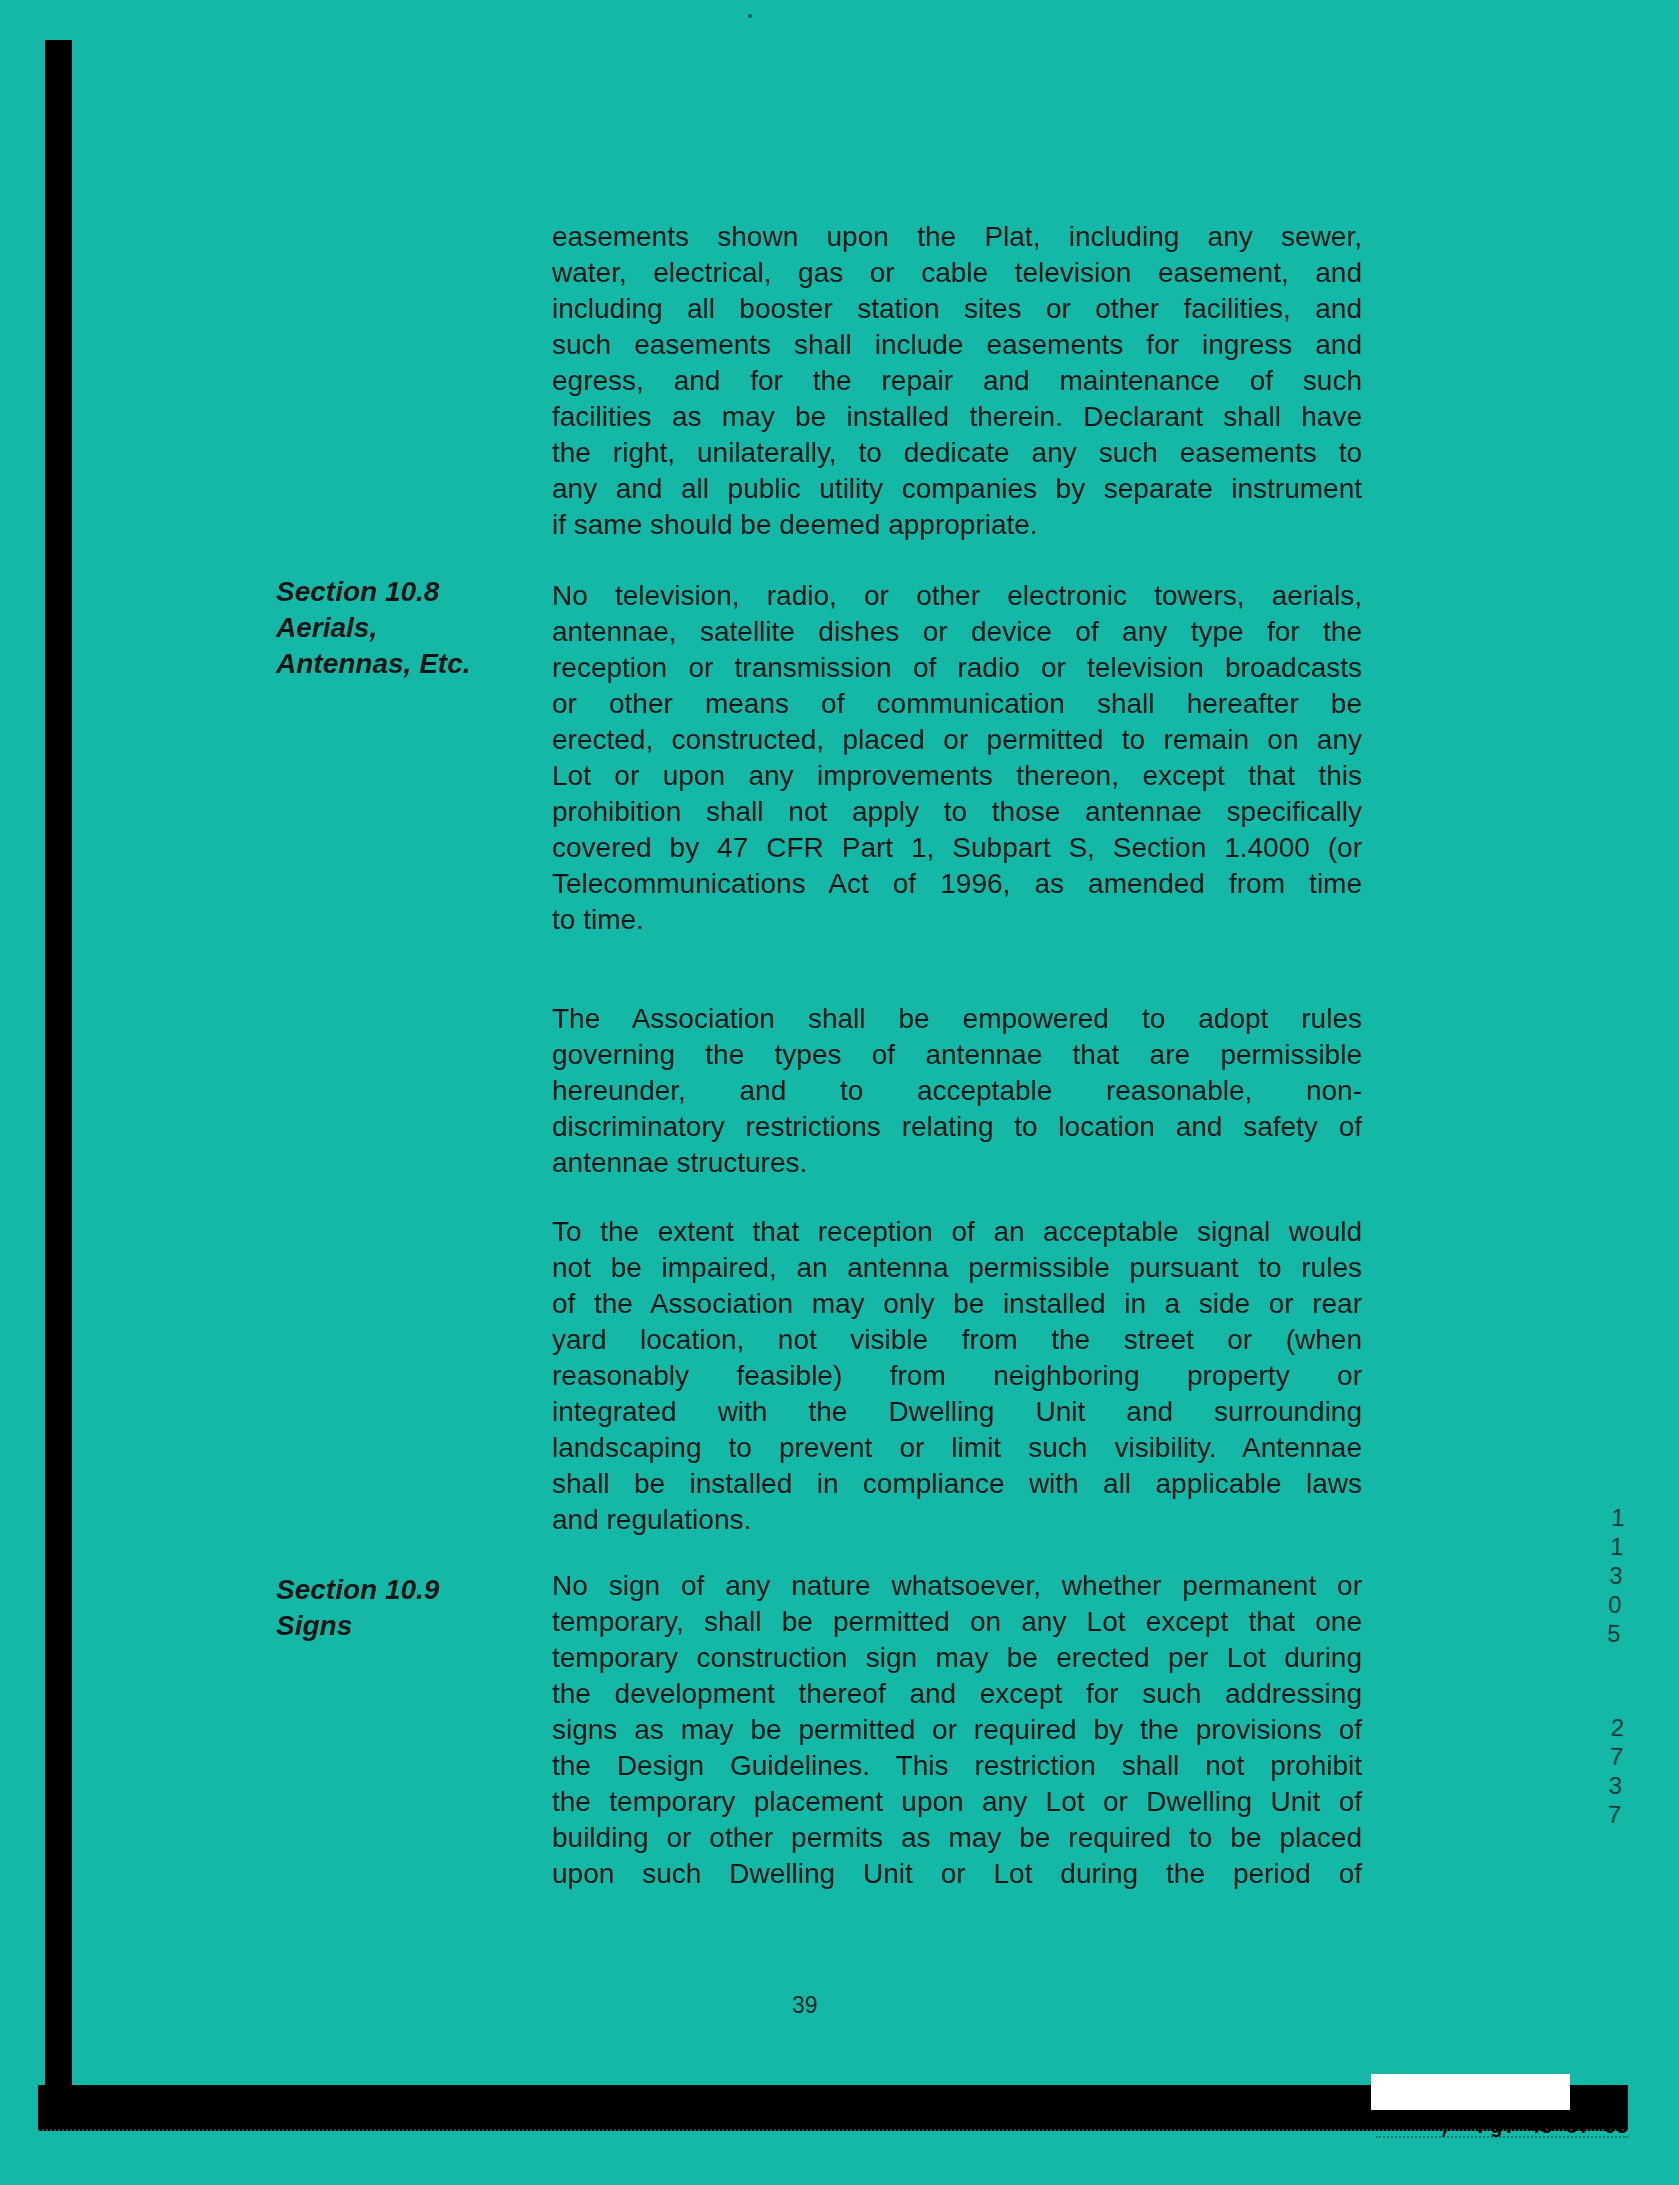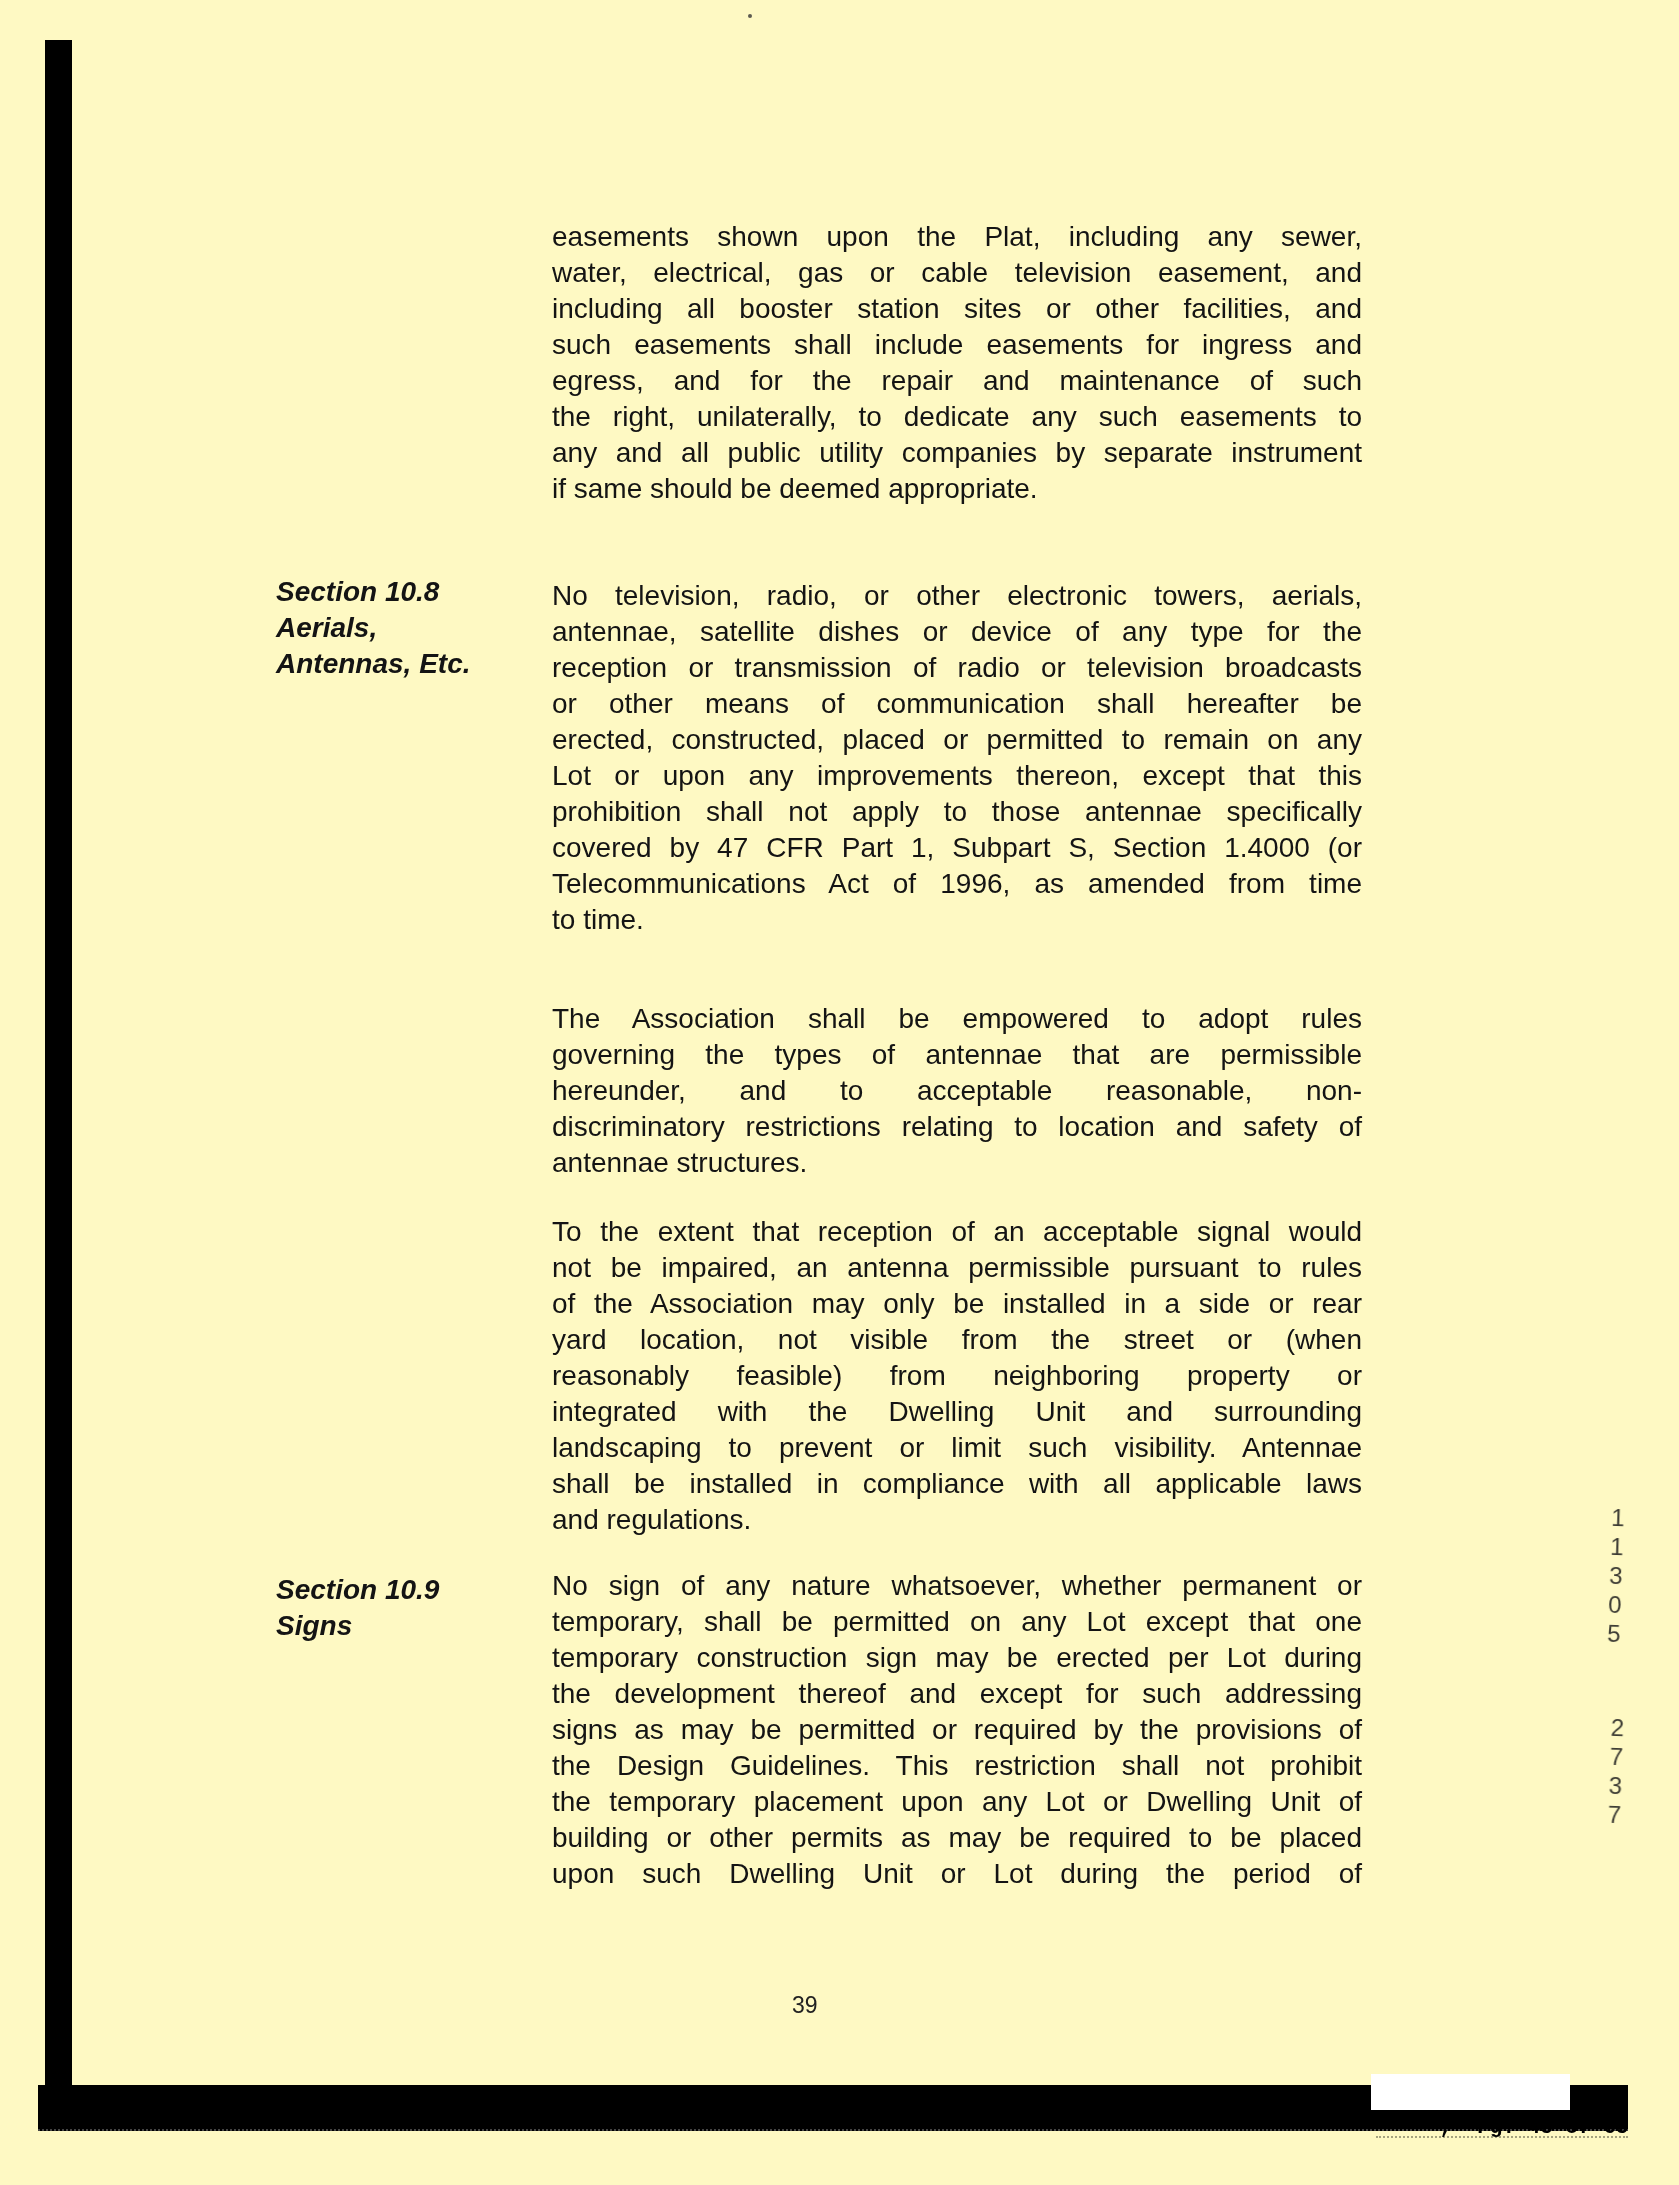--- a/index.html
+++ b/index.html
@@ -1,17 +1,17 @@
 <!DOCTYPE html>
 <html><head>
 <meta charset="utf-8">
 <style>
   html,body { margin:0; padding:0; background:#ffffff; }
   .page {
-    position:relative; width:1679px; height:2186px; background:#fef9c3;
+    position:relative; width:1679px; height:2186px; background:#14b8a6;
     font-family:"Liberation Sans", sans-serif; color:#111; overflow:hidden;
   }
   
   .left-bar   { position:absolute; left:45px; top:40px; width:27px; height:2047px; background:#000; }
   .top-dot    { position:absolute; left:748px; top:14px; width:4px; height:4px; background:#333; border-radius:50%; opacity:.8; }
   .bottom-bar { position:absolute; left:38px; top:2085px; width:1590px; height:44px; background:#000; border-bottom:2px dotted #444; }
   .footer-box {
     position:absolute; left:1371px; top:2074px; width:199px; height:36px; background:#fff;
     font-family:"Liberation Mono", monospace; font-weight:bold; font-size:21px; line-height:36px;
     white-space:pre; color:#000; z-index:2; padding-left:18px; box-sizing:border-box;
@@ -48,20 +48,21 @@
 
   <div class="left-bar"></div>
   <div class="top-dot"></div>
 
   <div class="para" style="top:219px">
       <div class="line">easements shown upon the Plat, including any sewer,</div>
       <div class="line">water, electrical, gas or cable television easement, and</div>
       <div class="line">including all booster station sites or other facilities, and</div>
       <div class="line">such easements shall include easements for ingress and</div>
       <div class="line">egress, and for the repair and maintenance of such</div>
+      <div class="line">facilities as may be installed therein.  Declarant shall have</div>
       <div class="line">the right, unilaterally, to dedicate any such easements to</div>
       <div class="line">any and all public utility companies by separate instrument</div>
       <div class="line last">if same should be deemed appropriate.</div>
     </div>
 
   <div class="heading" style="top:574px">
       <div class="line">Section 10.8</div>
       <div class="line">Aerials,</div>
       <div class="line">Antennas, Etc.</div>
     </div>

